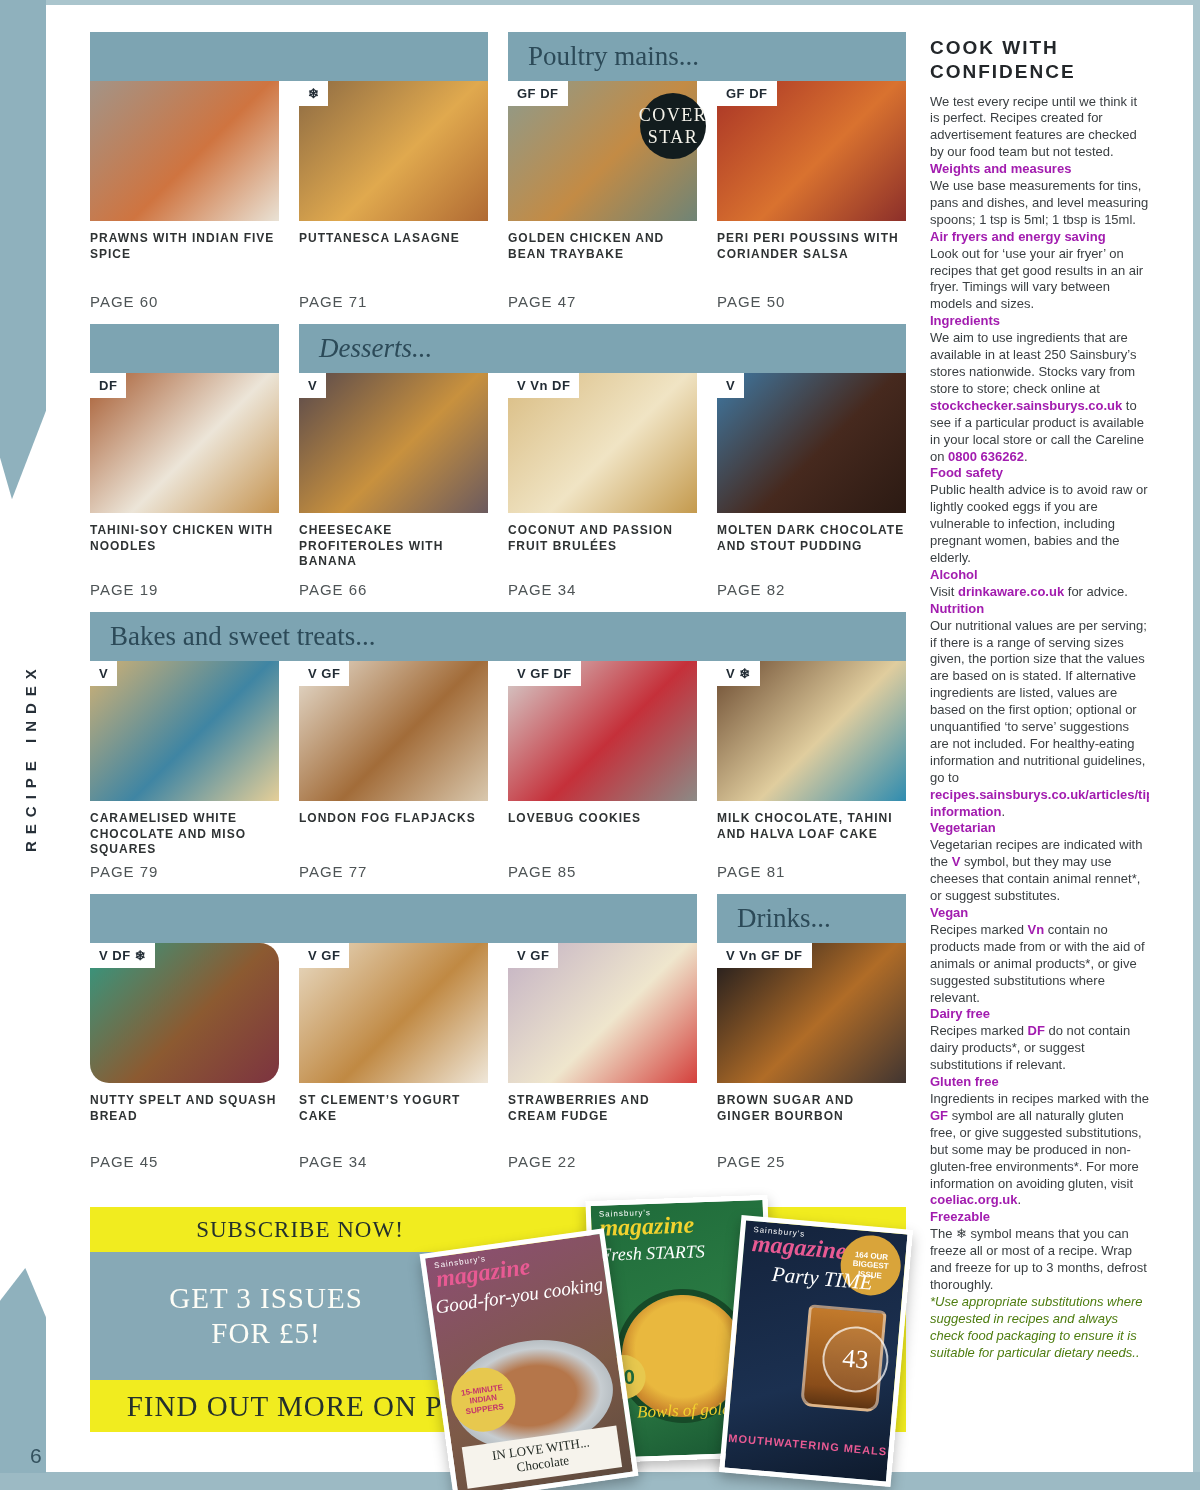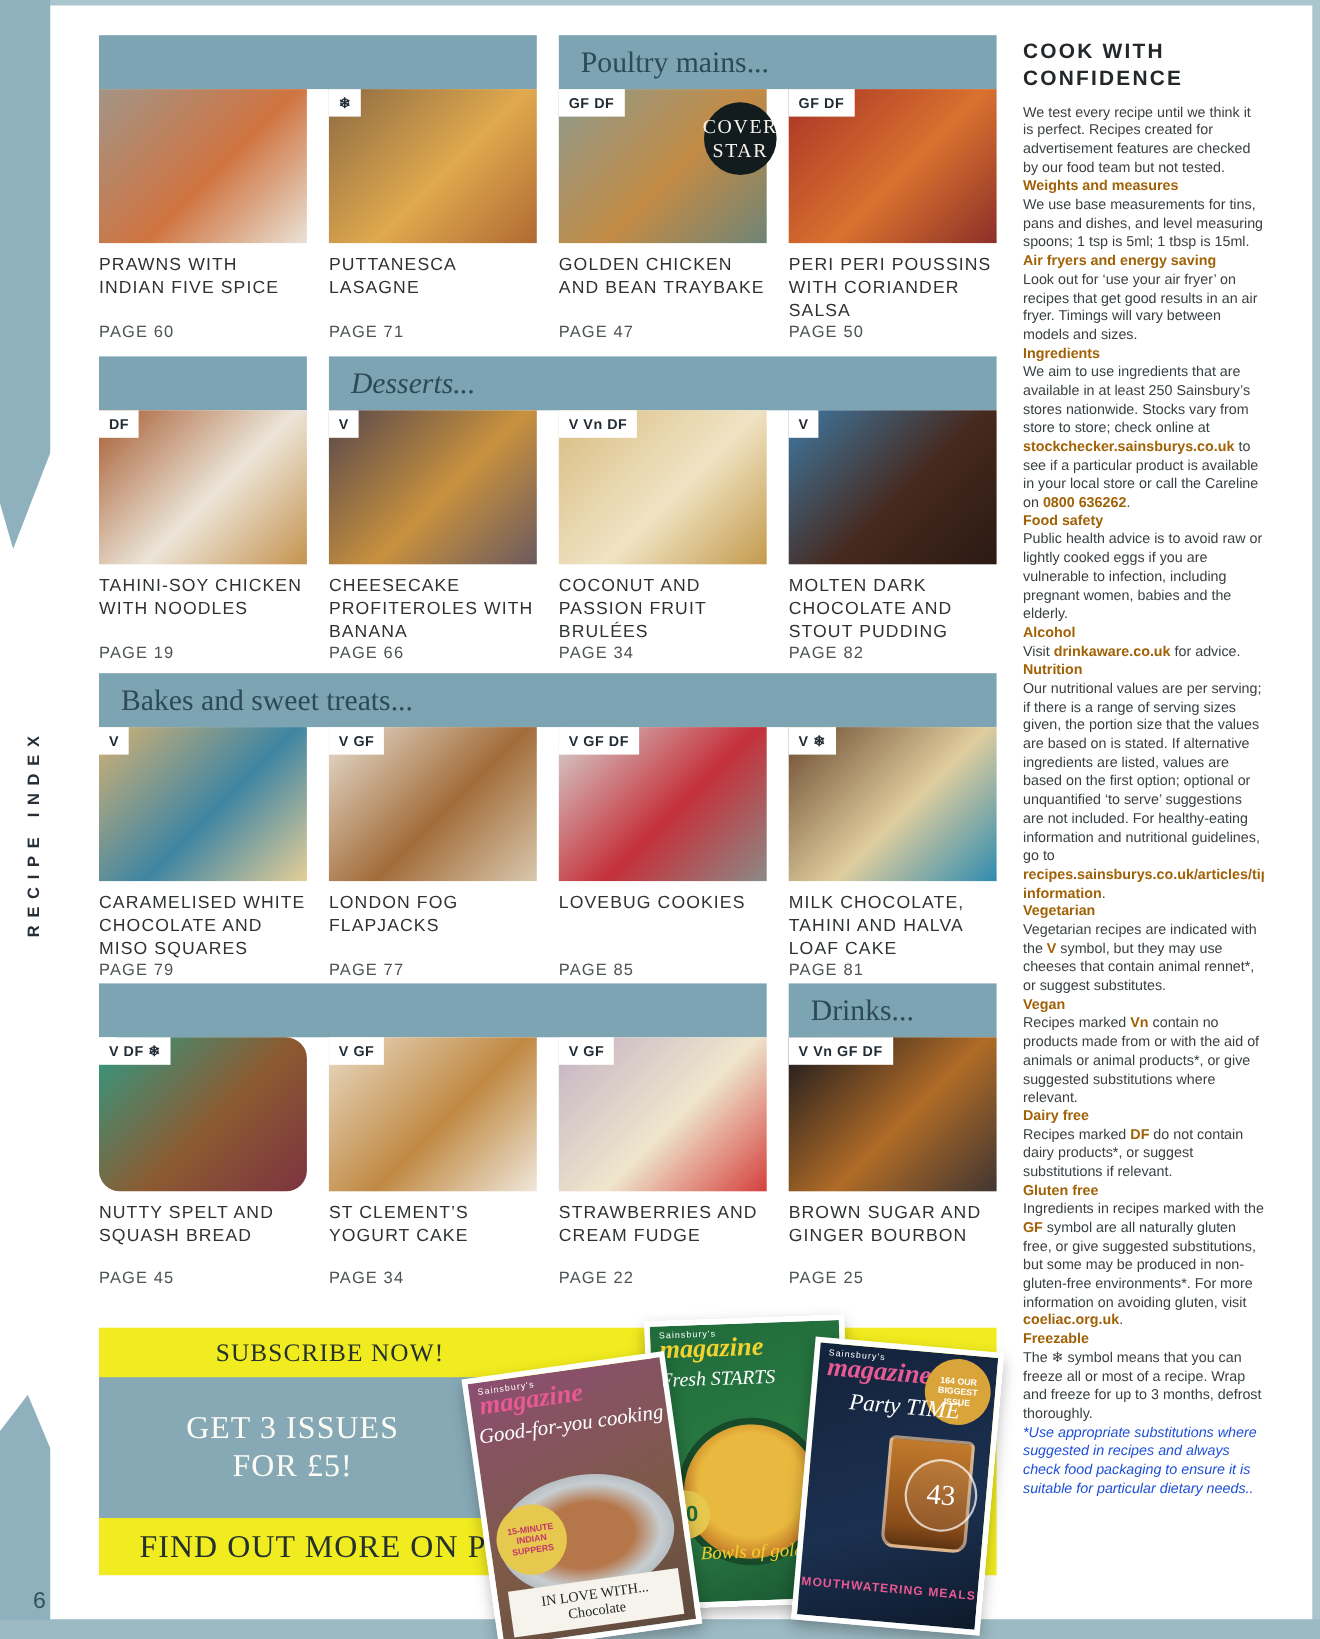--- a/index.html
+++ b/index.html
@@ -44,34 +44,34 @@
     position:absolute;left:0;top:0;background:#ffffff;color:#222c35;
     font-size:13px;font-weight:bold;letter-spacing:.5px;padding:5px 9px;
   }
   .cover-star{
     position:absolute;top:12px;right:-9px;width:66px;height:66px;border-radius:50%;
     background:#121c1e;color:#f4f2ea;display:flex;flex-direction:column;
     align-items:center;justify-content:center;font-family:"Liberation Serif", serif;
     font-size:18px;letter-spacing:1.5px;line-height:1.25;z-index:2;
   }
   .card-title{
-    margin:10px 0 0 0;font-size:16px;font-weight:normal;letter-spacing:1px;
+    margin:10px 0 0 0;font-size:12px;font-weight:bold;letter-spacing:1px;
     line-height:1.3;color:#2e3233;
   }
   .card-page{margin-top:auto;font-size:15px;letter-spacing:1px;color:#4e5456;}
 
   
   .info{position:absolute;left:930px;top:36px;width:219px;height:1428px;overflow:hidden;}
   .info h2{
     margin:0 0 10px 0;font-size:19px;font-weight:bold;letter-spacing:2px;
     line-height:1.25;color:#23272a;
   }
   .info p{margin:0;font-size:13px;line-height:16.9px;color:#3a3f42;}
-  .info b{color:#a16207;}
-  .info i{color:#1d4ed8;}
+  .info b{color:#a21caf;}
+  .info i{color:#4d7c0f;}
 
   
   .banner{position:absolute;left:90px;top:1207px;width:816px;height:225px;background:#f1ec1f;}
   .banner-head{
     position:absolute;left:0;top:0;width:420px;height:45px;display:flex;align-items:center;justify-content:center;
     font-family:"Liberation Serif", serif;font-size:23px;color:#24312c;letter-spacing:1px;
   }
   .offer-panel{
     position:absolute;left:0;top:45px;width:352px;height:128px;background:#87a9b6;
     display:flex;flex-direction:column;align-items:center;justify-content:center;

